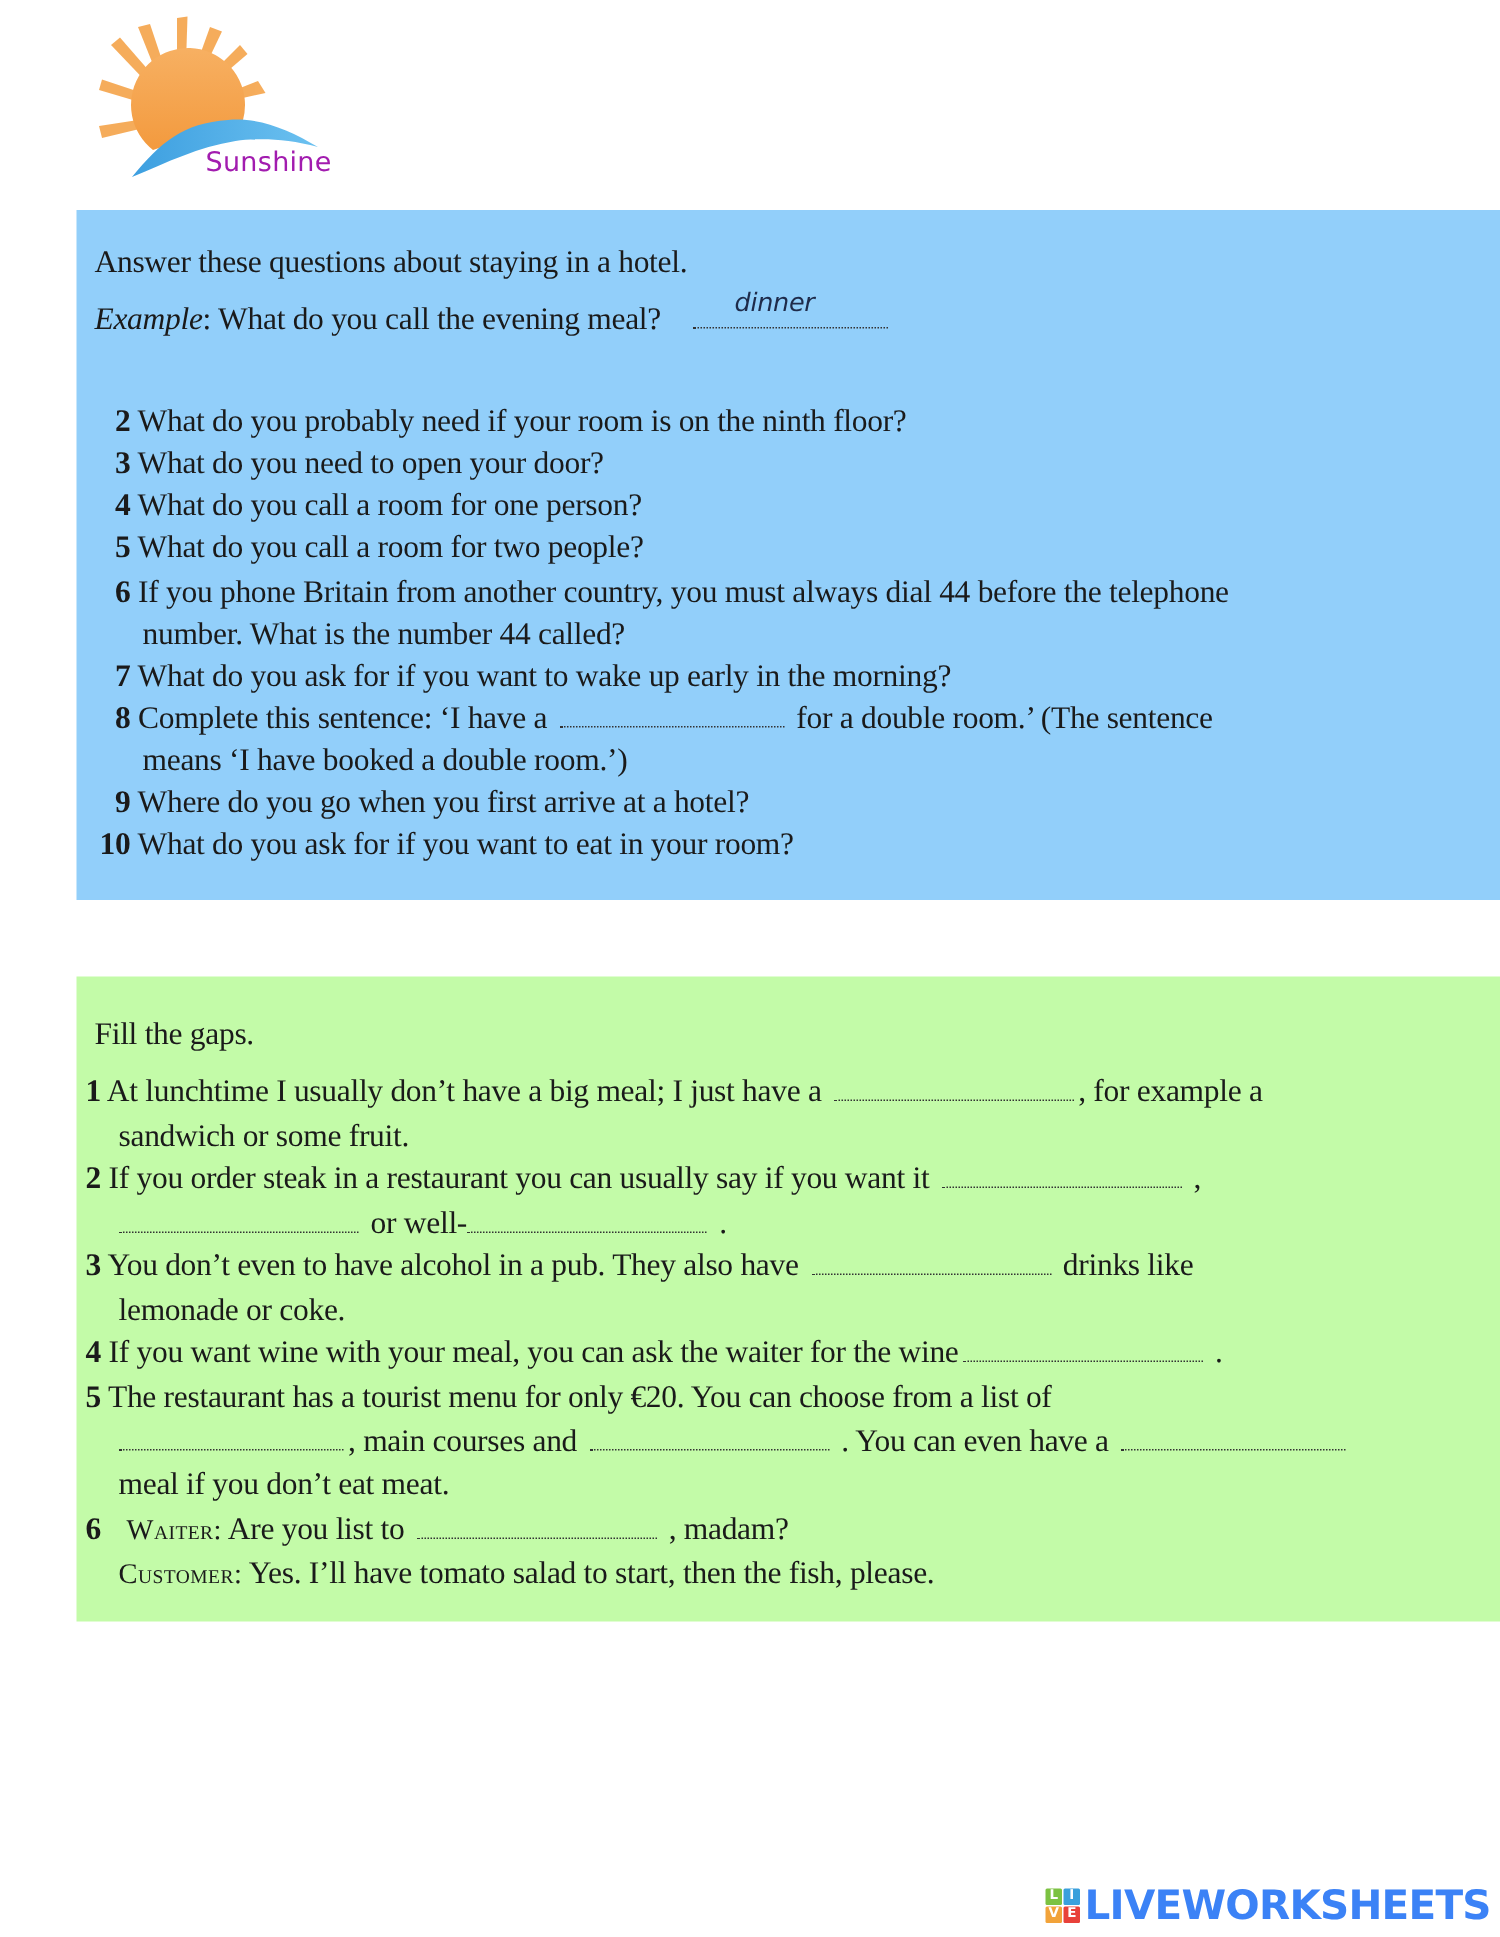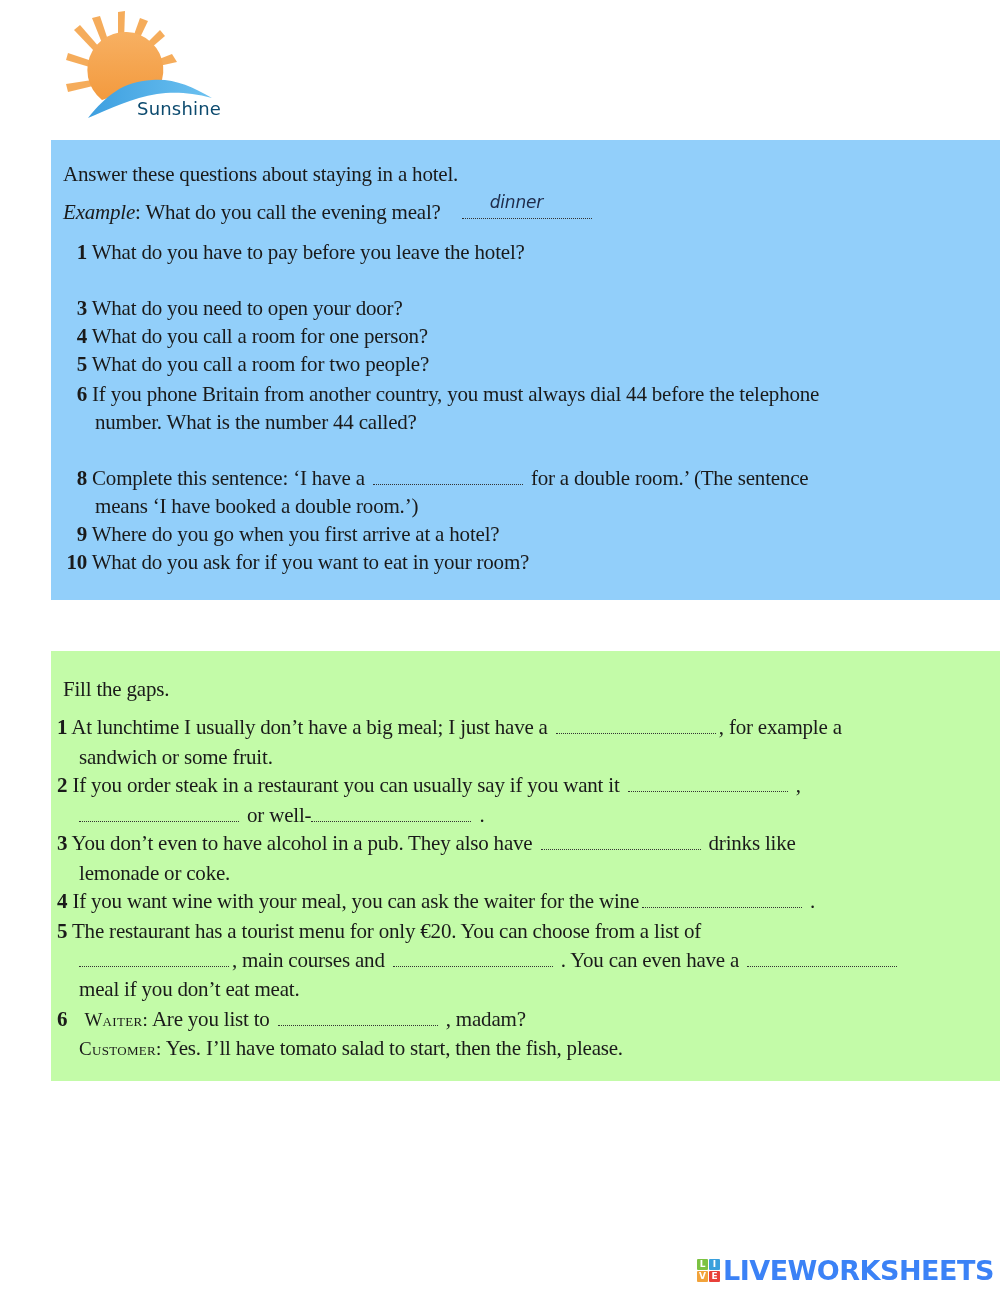--- a/index.html
+++ b/index.html
@@ -5,21 +5,21 @@
     html, body { margin: 0; padding: 0; background: #ffffff; }
     body {
       width: 1000px; height: 1291px; position: relative; overflow: hidden;
       font-family: "Liberation Serif", "DejaVu Serif", serif;
       color: #1a1a1a;
     }
     .logo { position: absolute; left: 62px; top: 10px; width: 160px; height: 115px; }
     .logo-text {
       position: absolute; left: 137px; top: 98px;
       font-family: "DejaVu Sans", "Liberation Sans", sans-serif;
-      font-size: 18px; color: #0c4a6e; letter-spacing: 0.2px;
+      font-size: 18px; color: #a21caf; letter-spacing: 0.2px;
     }
     .box { position: absolute; left: 51px; width: 1000px; box-sizing: border-box; }
     .box-blue { top: 140px; height: 460px; background: #92cffa; }
     .box-green { top: 651px; height: 430px; background: #c3fba8; }
 
     .title {
       position: absolute; left: 12px; font-size: 21px; font-weight: normal;
       letter-spacing: -0.2px;
     }
     .line {
@@ -83,41 +83,45 @@
 </div>
 
 <section class="box box-blue">
   <div class="title" style="top:22px;">Answer these questions about staying in a hotel.</div>
 
   <div class="line" style="left:12px; top:60px;">
     <span class="example-label">Example</span><span>: What do you call the evening meal?</span>
     <span class="dots" style="width:130px; margin-left:16px; position:relative;"><span class="handwrite" style="position:absolute; left:28px; top:-8px;">dinner</span></span>
   </div>
 
-  <div class="line" style="left:12px; top:100px;">
-    <span class="num" style="width:24px;">1</span>
-    <span>What do you have to pay before you leave the hotel?</span>
+  <div class="line" style="left:12px; top:128px;">
+    <span class="num" style="width:24px;">2</span>
+    <span>What do you probably need if your room is on the ninth floor?</span>
   </div>
   <div class="line" style="left:12px; top:156px;">
     <span class="num" style="width:24px;">3</span>
     <span>What do you need to open your door?</span>
   </div>
   <div class="line" style="left:12px; top:184px;">
     <span class="num" style="width:24px;">4</span>
     <span>What do you call a room for one person?</span>
   </div>
   <div class="line" style="left:12px; top:212px;">
     <span class="num" style="width:24px;">5</span>
     <span>What do you call a room for two people?</span>
   </div>
   <div class="line" style="left:12px; top:242px;">
     <span class="num" style="width:24px;">6</span>
     <span>If you phone Britain from another country, you must always dial 44 before the telephone</span>
   </div>
   <div class="line" style="left:44px; top:270px;">number. What is the number 44 called?</div>
+  <div class="line" style="left:12px; top:298px;">
+    <span class="num" style="width:24px;">7</span>
+    <span>What do you ask for if you want to wake up early in the morning?</span>
+  </div>
   <div class="line" style="left:12px; top:326px;">
     <span class="num" style="width:24px;">8</span>
     <span>Complete this sentence: ‘I have a</span>
     <span class="dots" style="width:150px;"></span>
     <span>for a double room.’ (The sentence</span>
   </div>
   <div class="line" style="left:44px; top:354px;">means ‘I have booked a double room.’)</div>
   <div class="line" style="left:12px; top:382px;">
     <span class="num" style="width:24px;">9</span>
     <span>Where do you go when you first arrive at a hotel?</span>

